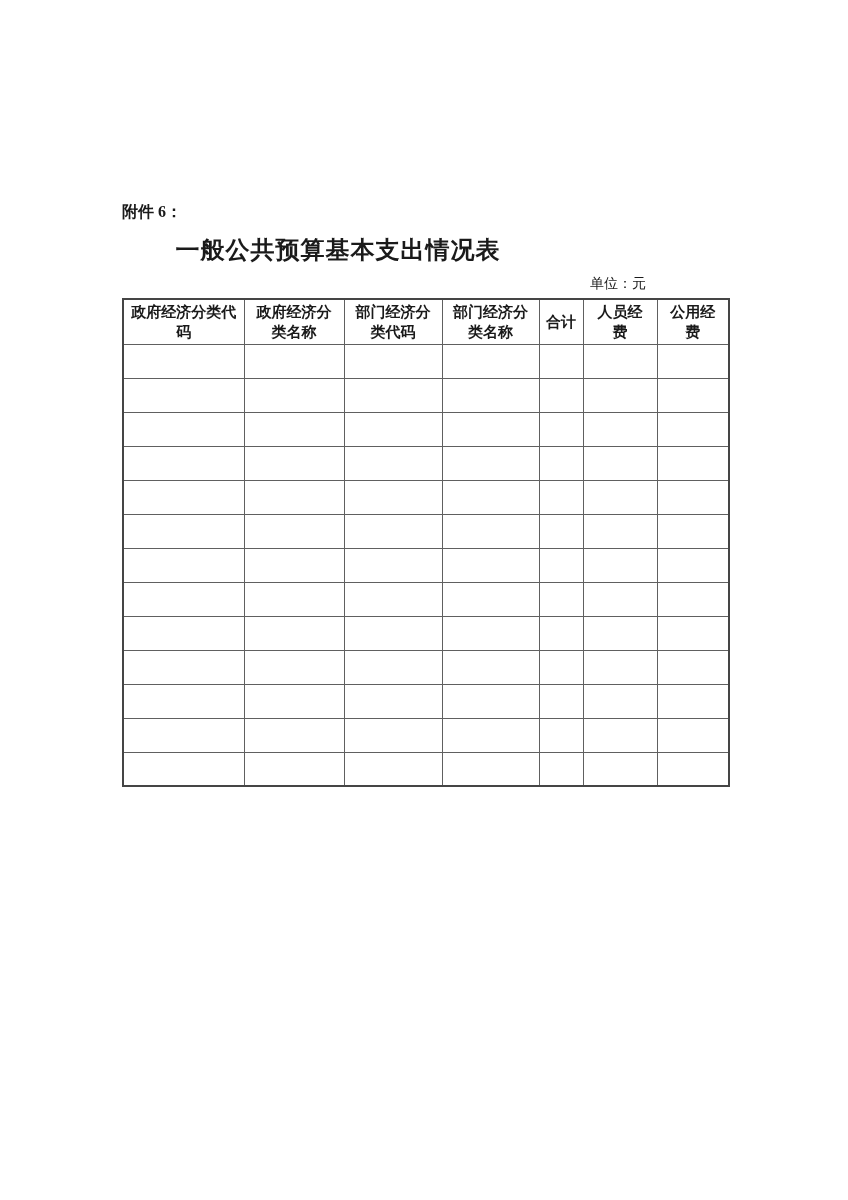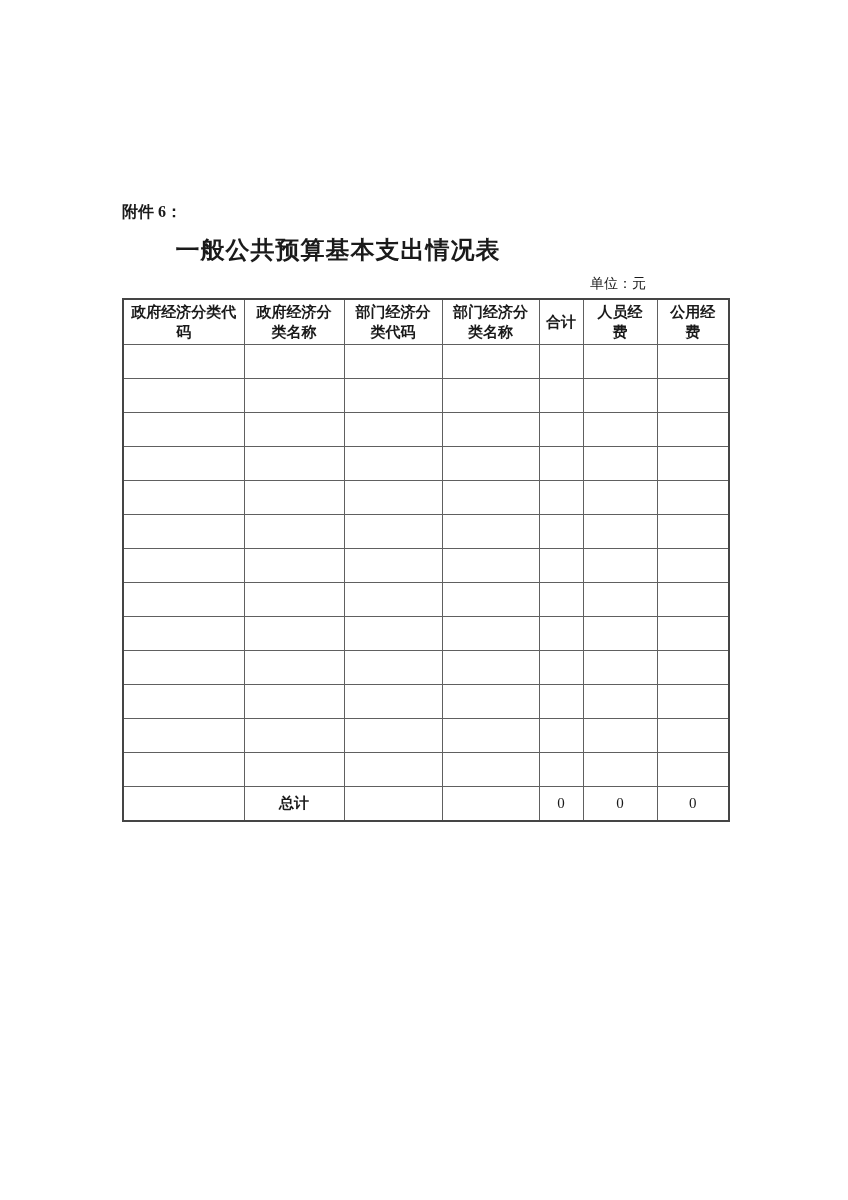--- a/index.html
+++ b/index.html
@@ -217,25 +217,16 @@
         </tr>
         <tr class="empty-row">
           <td></td>
           <td></td>
           <td></td>
           <td></td>
           <td></td>
           <td></td>
           <td></td>
         </tr>
-        <tr class="total-row">
-        <td></td>
-        <td class="total-label">总计</td>
-        <td></td>
-        <td></td>
-        <td class="num">0</td>
-        <td class="num">0</td>
-        <td class="num">0</td>
-      </tr>
     </tbody>
   </table>
 
 </div>
 
 </body></html>

